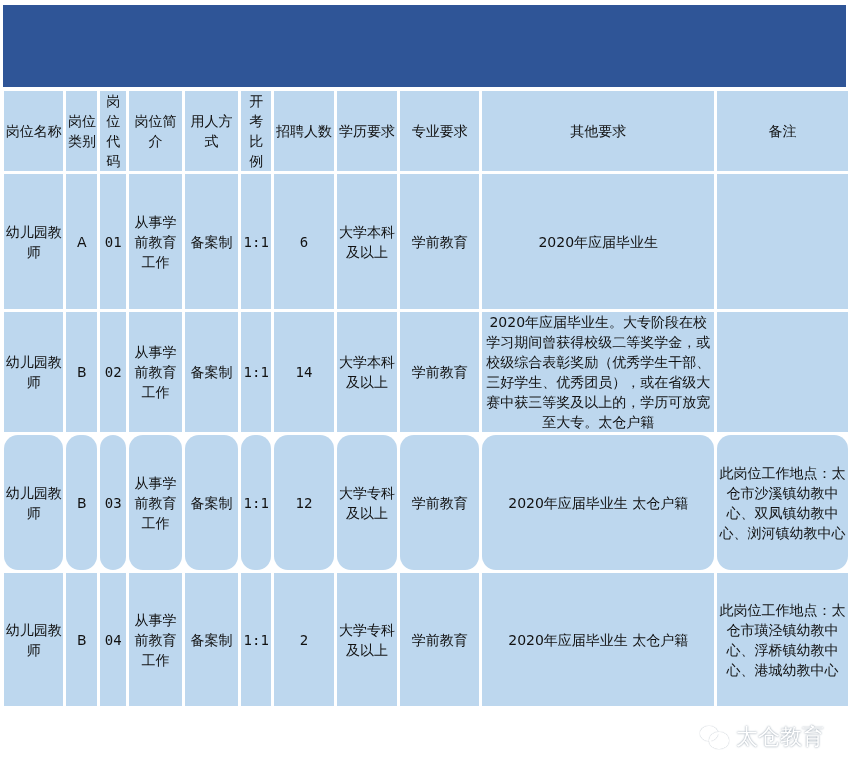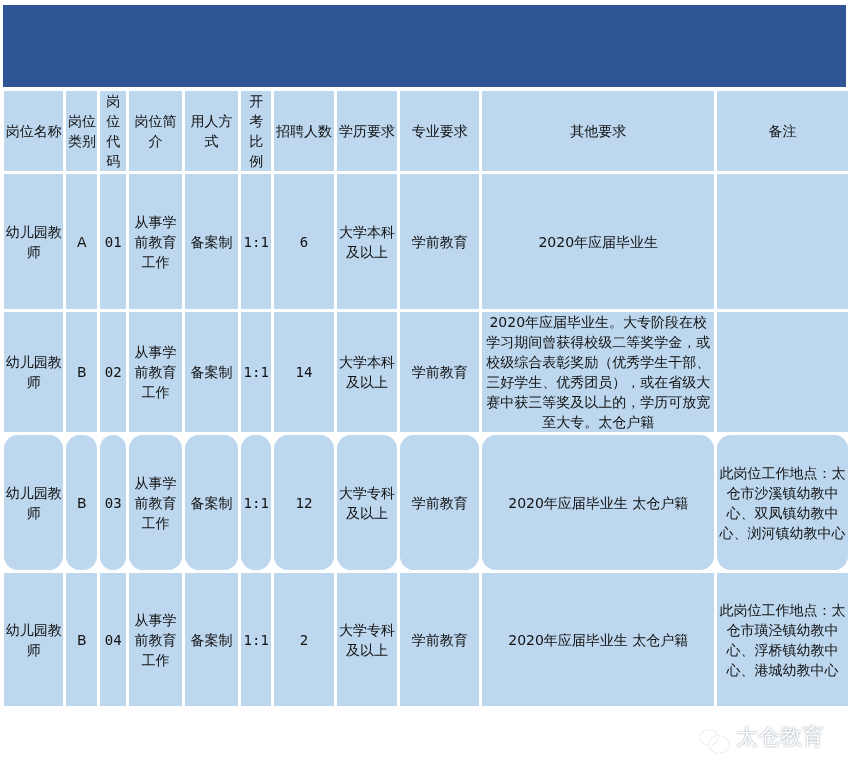--- a/index.html
+++ b/index.html
@@ -14,21 +14,21 @@
                   font-size:14px; line-height:20px; padding:0 1px; box-sizing:border-box; }
   td.latin { font-family:"DejaVu Sans Mono", monospace; font-size:14px; }
   td.letter { font-size:16px; }
   .c1{width:60px}.c2{width:31px}.c3{width:26px}.c4{width:53px}.c5{width:54px}
   .c6{width:30px}.c7{width:60px}.c8{width:61px}.c9{width:80px}.c10{width:234px}.c11{width:132px}
   tr.hdr td { height:78px; }
   tr.r1 td { height:135px; }
   tr.r2 td { height:116px; }
   tr.r3 td { height:135px;border-radius:14px; }
   tr.r4 td { height:133px; }
-  .watermark { position:absolute; left:700px; top:722px; display:flex; align-items:flex-end; gap:6px;
+  .watermark { position:absolute; left:700px; top:722px; display:flex; align-items:center; gap:6px;
                color:#ffffff; font-size:22px; text-shadow:0 0 2px #7a8a99; }
   .wm-icon { width:30px; height:22px; position:relative; }
   .wm-icon span { position:absolute; border:2px solid #fff; border-radius:50%; box-shadow:0 0 1px #7a8a99; }
 </style>
 </head>
 <body>
 
 <div class="title-bar">
 </div>
 

